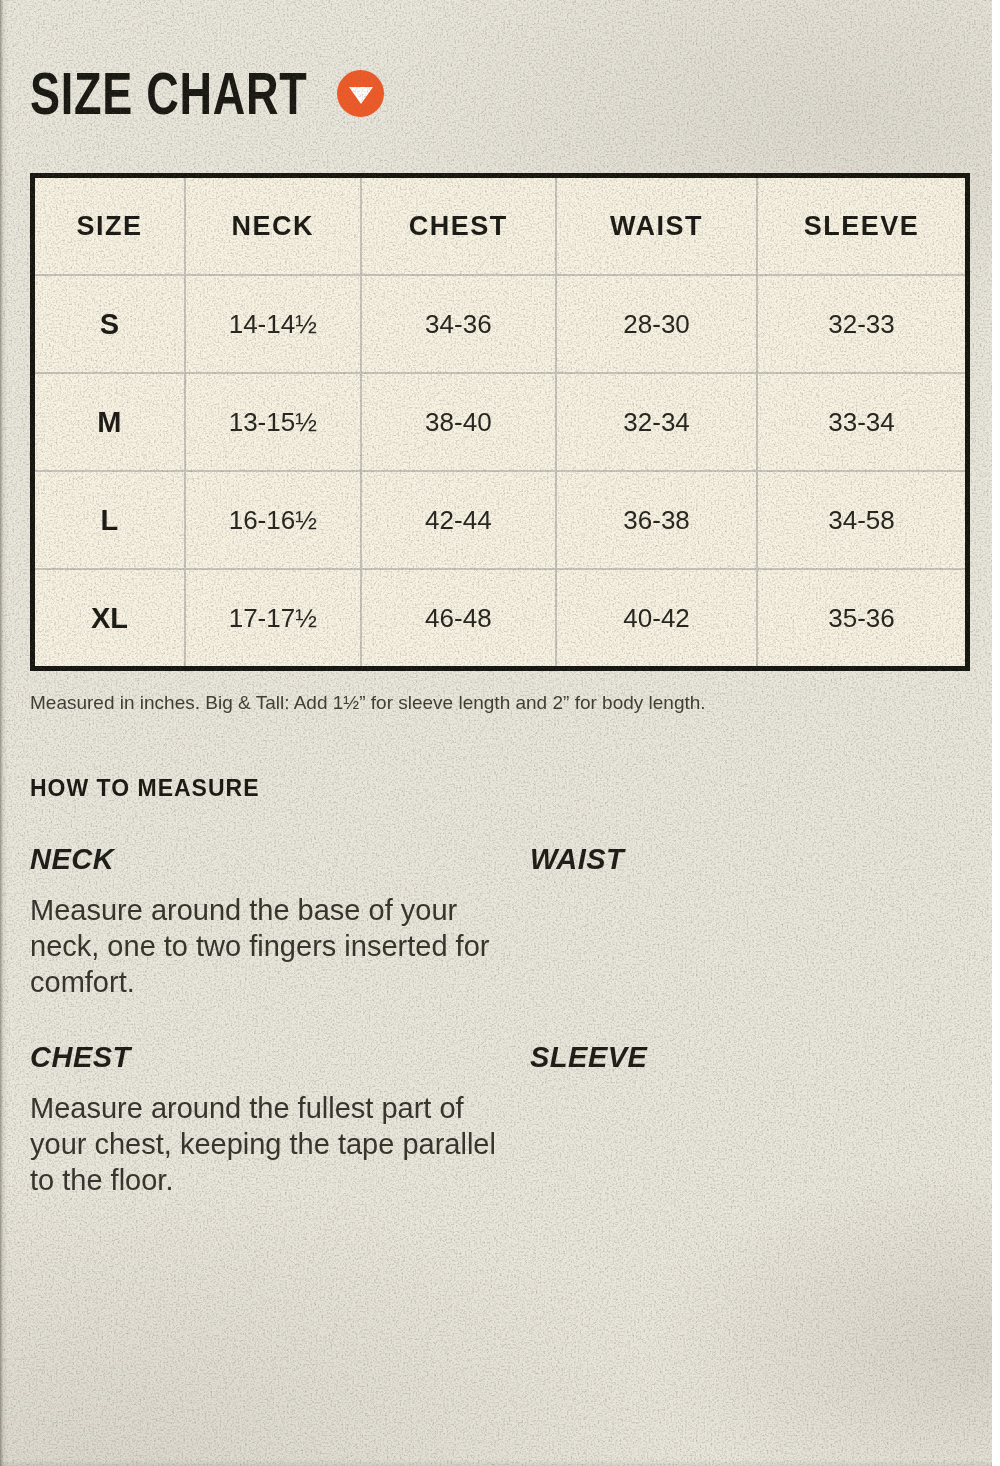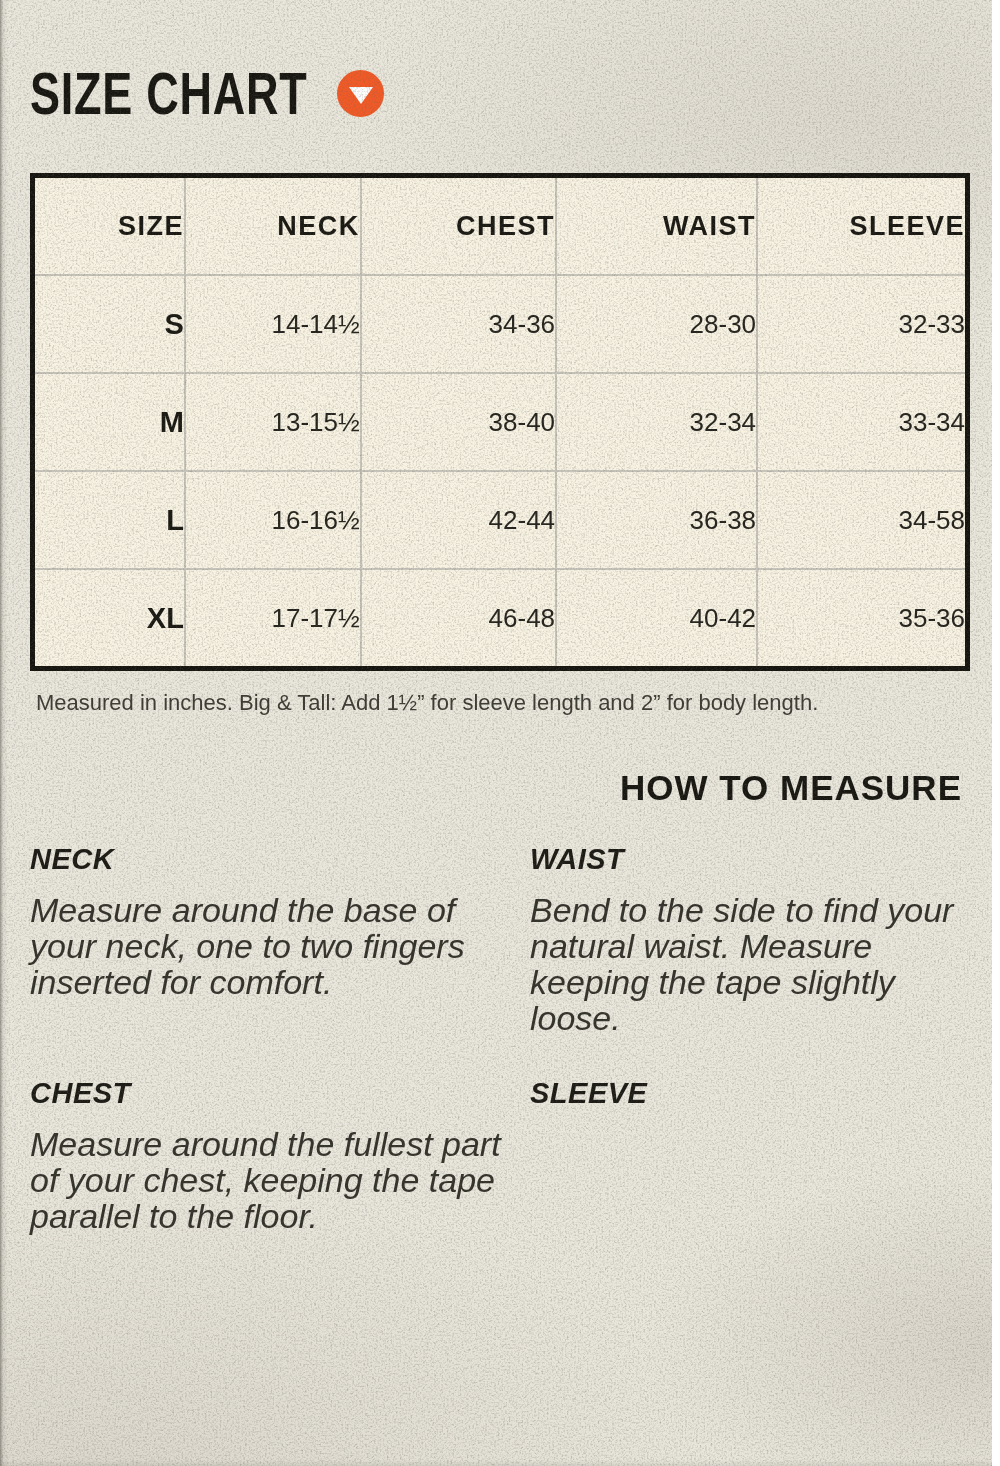--- a/index.html
+++ b/index.html
@@ -71,21 +71,21 @@
   table.size-chart {
     margin-top: 51px;
     width: 940px;
     border-collapse: collapse;
     table-layout: fixed;
     background: #f7f2e2;
     border: 5px solid #15140f;
   }
   table.size-chart th, table.size-chart td {
     border: 2px solid #c6c4bb;
-    text-align: right;
+    text-align: center;
     vertical-align: middle;
     height: 96px;
     padding: 0;
   }
   table.size-chart th {
     font-size: 27px;
     font-weight: bold;
     letter-spacing: 1.5px;
     color: #191812;
   }
@@ -99,58 +99,56 @@
     color: #191812;
   }
   col.c0 { width: 16.3%; }
   col.c1 { width: 18.8%; }
   col.c2 { width: 20.9%; }
   col.c3 { width: 21.5%; }
   col.c4 { width: 22.5%; }
 
   
   .note {
-    margin: 17px 0 0 6px;
-    font-size: 22px;
+    margin: 17px 0 0 0;
+    font-size: 19px;
     line-height: 30px;
     color: #3d3c34;
   }
 
   
   h2.htm-title {
     margin: 52px 0 0 0;
-    font-size: 35px;
+    font-size: 23px;
     line-height: 36px;
     font-weight: bold;
     letter-spacing: 1px;
     color: #171610;
-    text-align: right;
   }
   .measure-grid {
     display: grid;
     grid-template-columns: 500px 440px;
     column-gap: 0;
     row-gap: 40px;
     margin-top: 36px;
   }
   .measure-section h3 {
     margin: 0 0 16px 0;
     font-size: 29px;
     line-height: 34px;
     font-style: italic;
     font-weight: bold;
     letter-spacing: 0.5px;
     color: #1b1a14;
   }
   .measure-section p {
     margin: 0;
-    font-size: 34px;
+    font-size: 29px;
     line-height: 36px;
     color: #33322b;
-    font-style: italic;
   }
   .measure-section:nth-child(odd) p { max-width: 478px; }
   .measure-section:nth-child(even) p { max-width: 462px; }
 </style>
 </head>
 <body>
 
 <div class="page">
   <div class="content">
 
@@ -214,21 +212,20 @@
 
     <h2 class="htm-title">HOW TO MEASURE</h2>
 
     <div class="measure-grid">
       <div class="measure-section">
         <h3>NECK</h3>
         <p>Measure around the base of your neck, one to two fingers inserted for comfort.</p>
       </div>
       <div class="measure-section">
         <h3>WAIST</h3>
-        <p>Bend to the side to find your natural waist. Measure keeping the tape slightly loose.</p>
       </div>
       <div class="measure-section">
         <h3>CHEST</h3>
         <p>Measure around the fullest part of your chest, keeping the tape parallel to the floor.</p>
       </div>
       <div class="measure-section">
         <h3>SLEEVE</h3>
       </div>
     </div>
 

